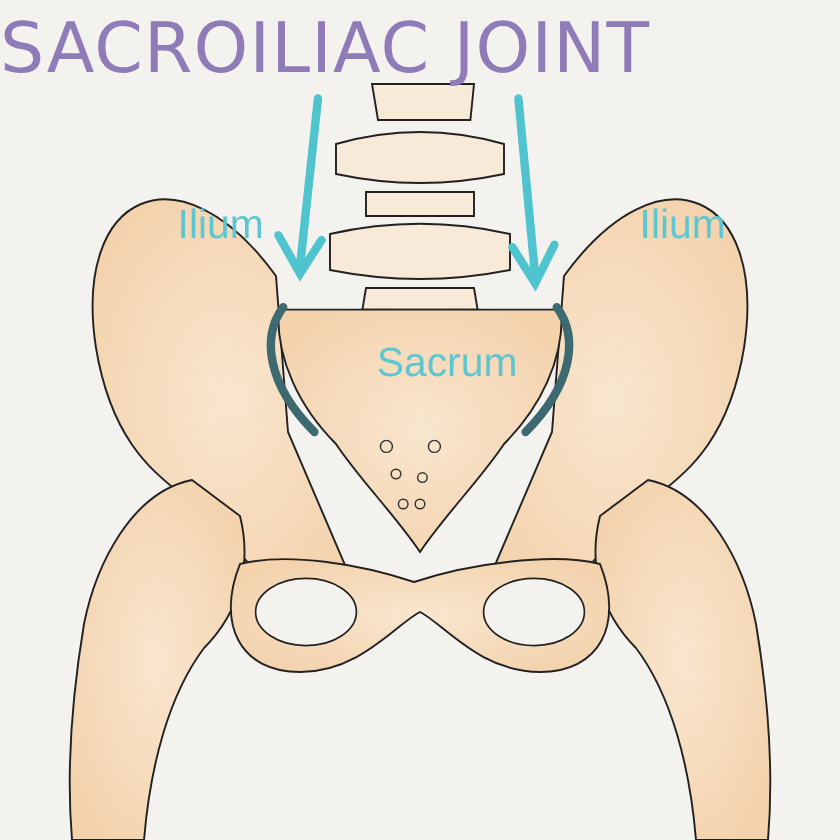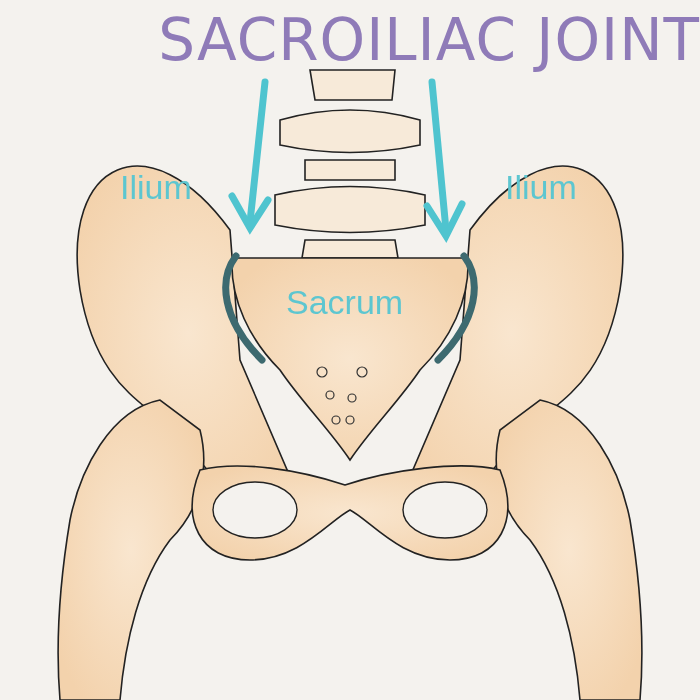--- a/index.html
+++ b/index.html
@@ -1,18 +1,18 @@
 <!DOCTYPE html>
 <html><head>
 <meta charset="utf-8">
 <style>
   html,body{margin:0;padding:0;}
   body{width:700px;height:700px;background:#f4f2ee;position:relative;overflow:hidden;font-family:"DejaVu Sans",sans-serif;}
-  .title{position:absolute;left:0;top:6px;width:700px;text-align:right;font-size:58px;color:#8f7bb8;letter-spacing:1px;font-family:"DejaVu Sans",sans-serif;font-weight:normal;}
-  .label{position:absolute;color:#5dc6d0;font-size:34px;font-family:"Liberation Sans",sans-serif;}
+  .title{position:absolute;left:0;top:6px;width:700px;text-align:left;font-size:58px;color:#8f7bb8;letter-spacing:1px;font-family:"DejaVu Sans",sans-serif;font-weight:normal;}
+  .label{position:absolute;color:#5dc6d0;font-size:34px;font-family:"Liberation Sans",sans-serif;margin-left:28px;}
   svg{position:absolute;left:0;top:0;}
 </style>
 </head>
 <body>
 
 <svg width="700" height="700" viewBox="0 0 700 700">
   <defs>
     <radialGradient id="bone" cx="50%" cy="50%" r="60%">
       <stop offset="0%" stop-color="#f9e6cf"></stop>
       <stop offset="100%" stop-color="#f3d2ac"></stop>

